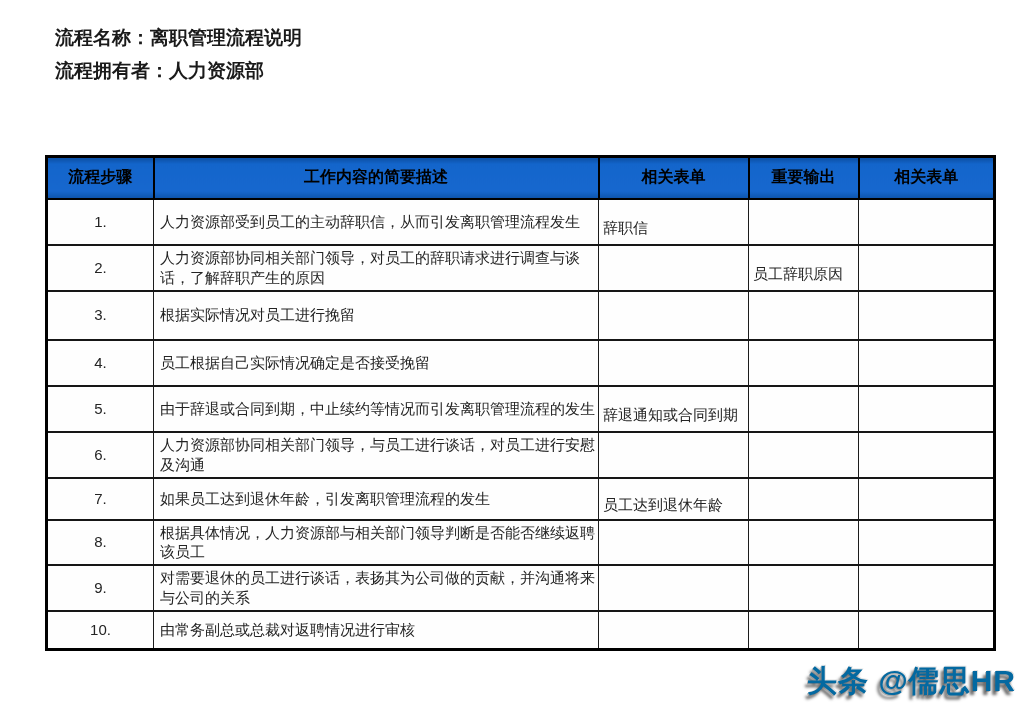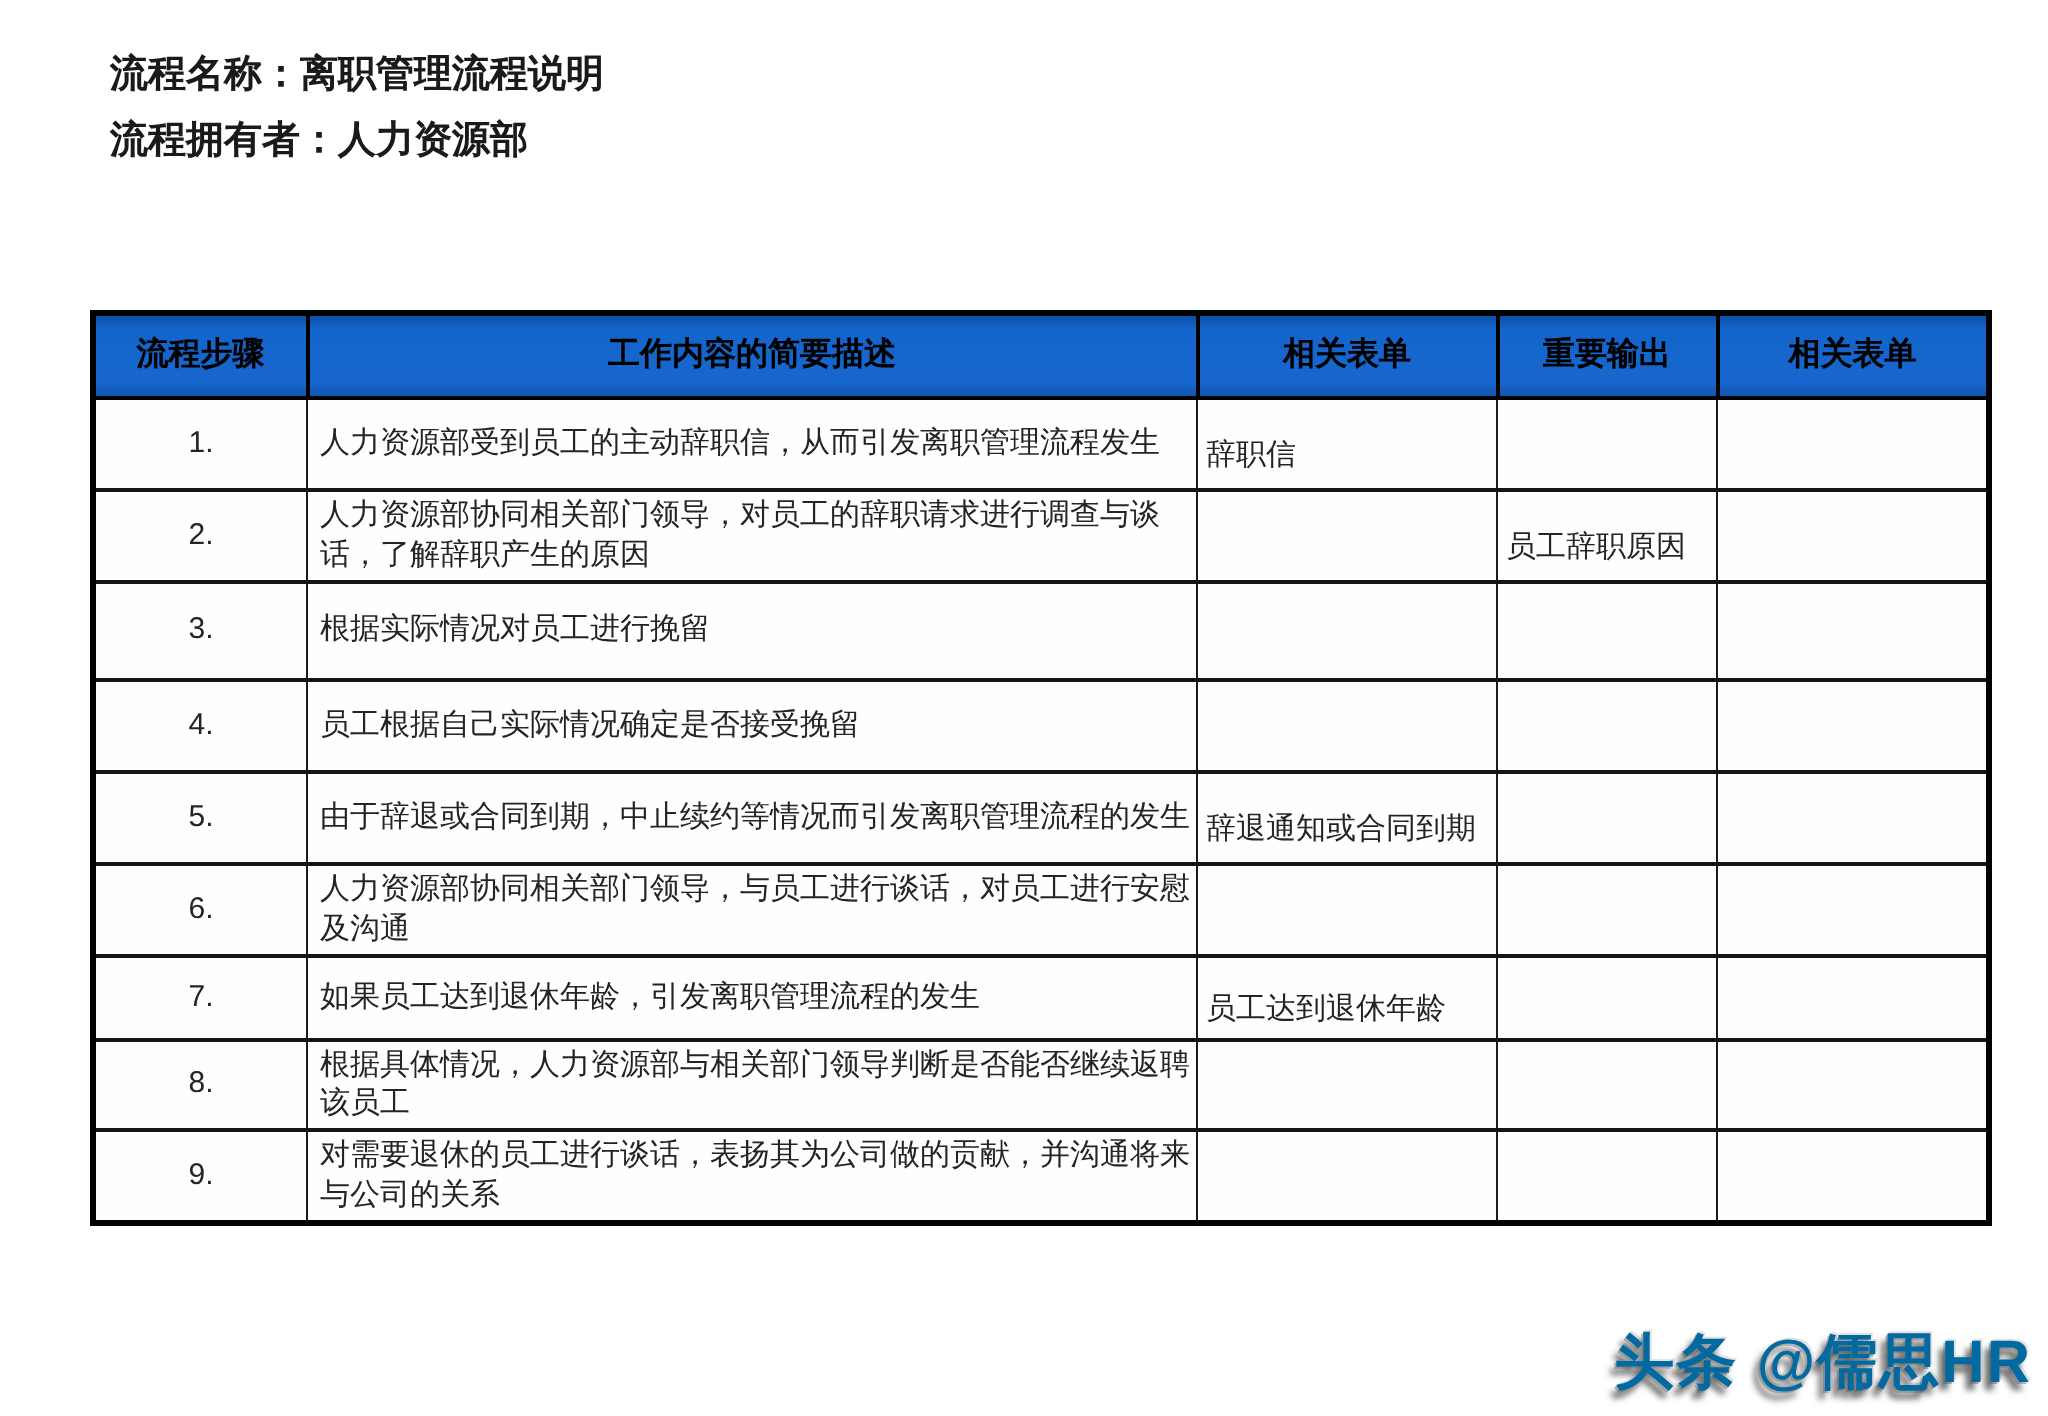--- a/index.html
+++ b/index.html
@@ -154,16 +154,23 @@
       <td class="cell-output"></td>
       <td class="cell-form"></td>
     </tr>
     <tr>
       <td class="cell-step">9.</td>
       <td class="cell-desc">对需要退休的员工进行谈话，表扬其为公司做的贡献，并沟通将来与公司的关系</td>
       <td class="cell-input"></td>
       <td class="cell-output"></td>
       <td class="cell-form"></td>
     </tr>
+    <tr>
+      <td class="cell-step">10.</td>
+      <td class="cell-desc">由常务副总或总裁对返聘情况进行审核</td>
+      <td class="cell-input"></td>
+      <td class="cell-output"></td>
+      <td class="cell-form"></td>
+    </tr>
   </tbody>
 </table>
 
 <div class="watermark">头条 @儒思HR</div>
 
 </body></html>

